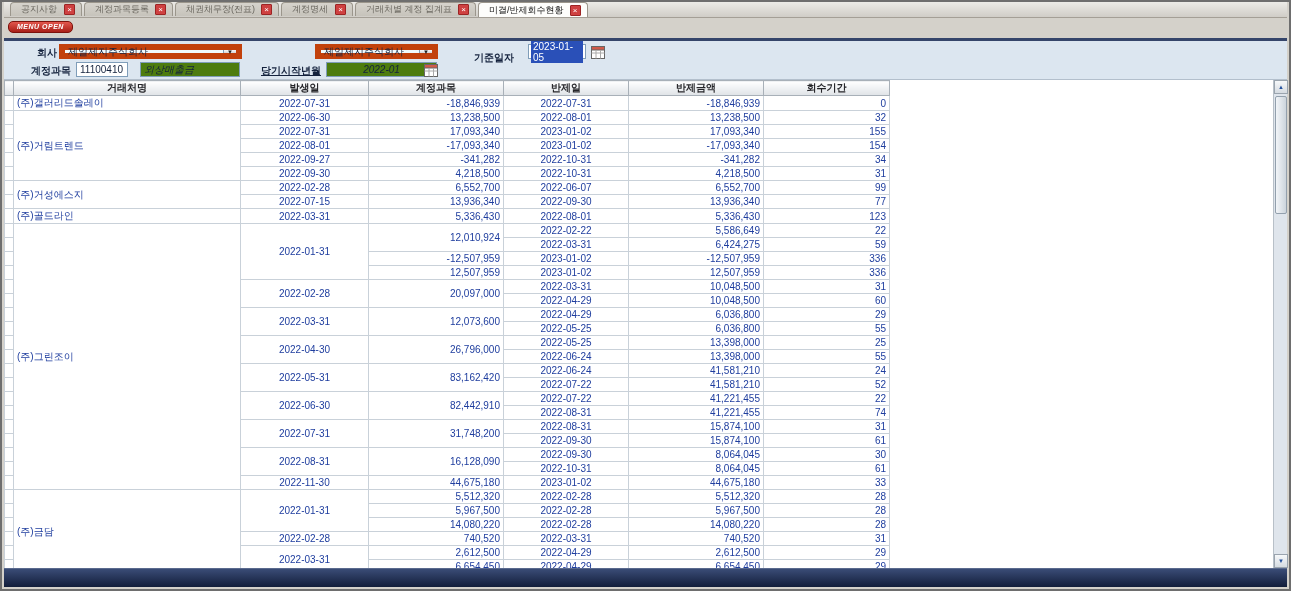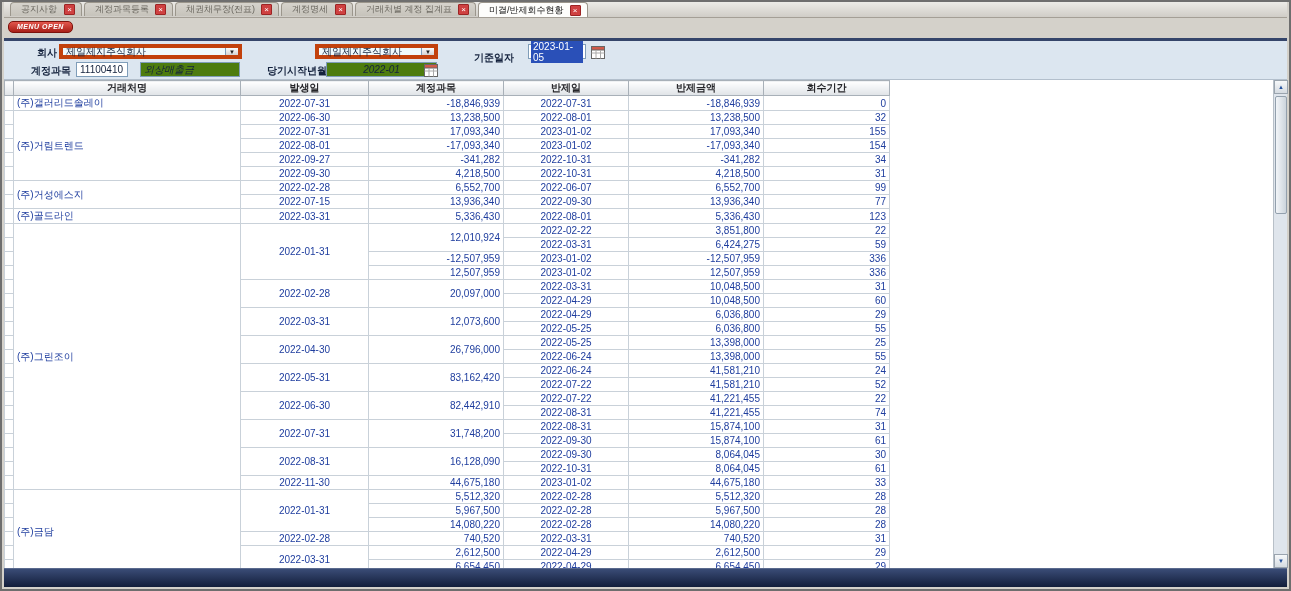--- a/index.html
+++ b/index.html
@@ -24,21 +24,21 @@
   .menu-open{position:absolute;left:6px;top:19px;height:10px;line-height:10px;
     padding:0 8px;background:linear-gradient(#e2574d,#a91f17);border:1px solid #7c120c;
     border-radius:5px;color:#fff;font-size:7px;font-weight:bold;font-style:italic;letter-spacing:.5px;}
 
   .dark-rule{position:absolute;left:2px;right:2px;top:36px;height:3px;background:#35456a;}
 
   
   .form-panel{position:absolute;left:2px;right:2px;top:39px;height:39px;
     background:#dce6f0;border-bottom:1px solid #b3bfcc;box-sizing:border-box;}
   .flabel{position:absolute;font-size:10px;font-weight:bold;color:#14223d;white-space:nowrap;}
-  .combo{position:absolute;height:15px;box-sizing:border-box;border:4px solid #c2410c;background:#f0fafd;
+  .combo{position:absolute;height:15px;box-sizing:border-box;border:6px solid #c2410c;background:#f0fafd;
     display:flex;align-items:center;font-size:10px;color:#14223d;}
   .combo .combo-text{flex:1;padding:0 3px;overflow:hidden;white-space:nowrap;}
   .dd-btn{width:13px;height:100%;box-sizing:border-box;border-left:1px solid #7f9db9;
     background:linear-gradient(#fafafa,#d4d4d4);display:flex;align-items:center;justify-content:center;
     font-size:6px;color:#222;}
   .tfield{position:absolute;height:15px;box-sizing:border-box;border:1px solid #7f9db9;
     font-size:10px;color:#14223d;padding:0 3px;background:#fff;font-family:"Liberation Sans","DejaVu Sans",sans-serif;}
   .tfield.cyan{background:#4d7c0f;font-style:italic;}
   .tfield.center{text-align:center;}
   .date-box{position:absolute;height:15px;box-sizing:border-box;border:1px solid #7f9db9;background:#fff;
@@ -132,21 +132,21 @@
       <rect x="0.5" y="1.5" width="13" height="3.5" fill="#cf5a4a" stroke="#666666"></rect>
       <line x1="0.5" y1="8" x2="13.5" y2="8" stroke="#aaaaaa"></line>
       <line x1="5" y1="5" x2="5" y2="13.5" stroke="#aaaaaa"></line>
       <line x1="9.5" y1="5" x2="9.5" y2="13.5" stroke="#aaaaaa"></line>
     </svg>
 
     <div class="flabel" style="left:27px;top:23px;">계정과목</div>
     <input class="tfield" style="left: 72px; top: 21px; width: 52px;" readonly="" value="11100410">
     <input class="tfield cyan" style="left: 136px; top: 21px; width: 100px;" readonly="" value="외상매출금">
 
-    <div class="flabel" style="left:263px;top:23px;">당기시작년월</div>
+    <div class="flabel" style="left:257px;top:23px;text-decoration:underline;">당기시작년월</div>
     <input class="tfield cyan center" style="left: 322px; top: 21px; width: 111px;" readonly="" value="2022-01">
     <svg class="cal" style="left:420px;top:22px;" viewBox="0 0 14 14">
       <rect x="0.5" y="1.5" width="13" height="12" fill="#ffffff" stroke="#666666"></rect>
       <rect x="0.5" y="1.5" width="13" height="3.5" fill="#cf5a4a" stroke="#666666"></rect>
       <line x1="0.5" y1="8" x2="13.5" y2="8" stroke="#aaaaaa"></line>
       <line x1="5" y1="5" x2="5" y2="13.5" stroke="#aaaaaa"></line>
       <line x1="9.5" y1="5" x2="9.5" y2="13.5" stroke="#aaaaaa"></line>
     </svg>
   </div>
 
@@ -248,21 +248,21 @@
             <td class="c-rd">2022-08-01</td>
             <td class="c-ra">5,336,430</td>
             <td class="c-p">123</td>
           </tr>
           <tr>
             <td class="stub"></td>
             <td class="c-cust" rowspan="19">(주)그린조이</td>
             <td class="c-od" rowspan="4">2022-01-31</td>
             <td class="c-oa" rowspan="2">12,010,924</td>
             <td class="c-rd">2022-02-22</td>
-            <td class="c-ra">3,851,800</td>
+            <td class="c-ra">5,586,649</td>
             <td class="c-p">22</td>
           </tr>
           <tr>
             <td class="stub"></td>
             <td class="c-rd">2022-03-31</td>
             <td class="c-ra">6,424,275</td>
             <td class="c-p">59</td>
           </tr>
           <tr>
             <td class="stub"></td>

